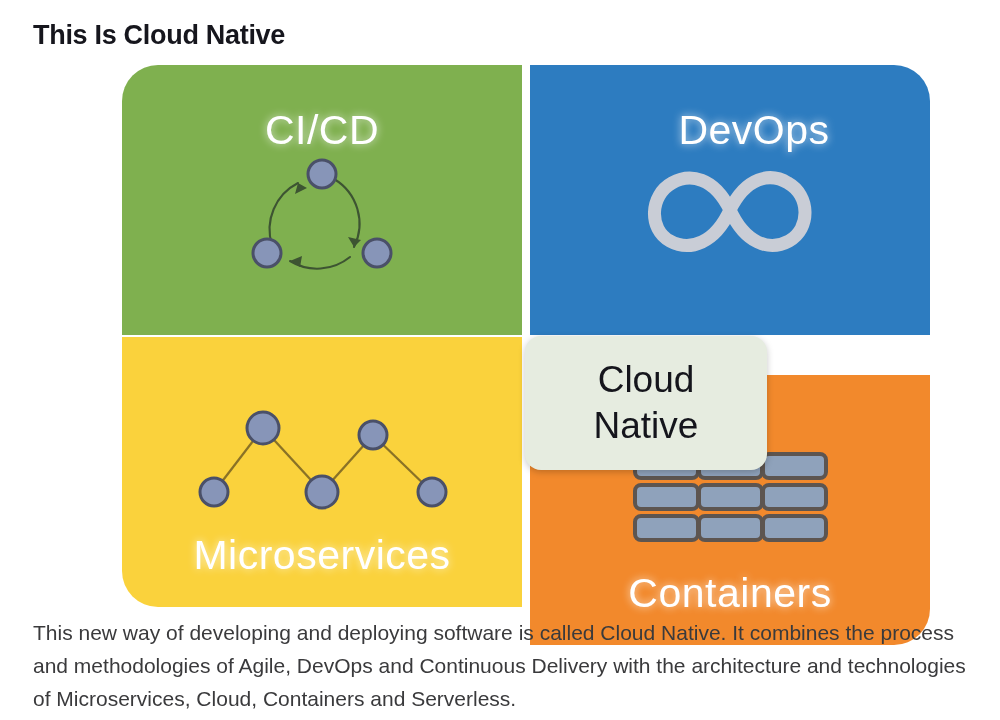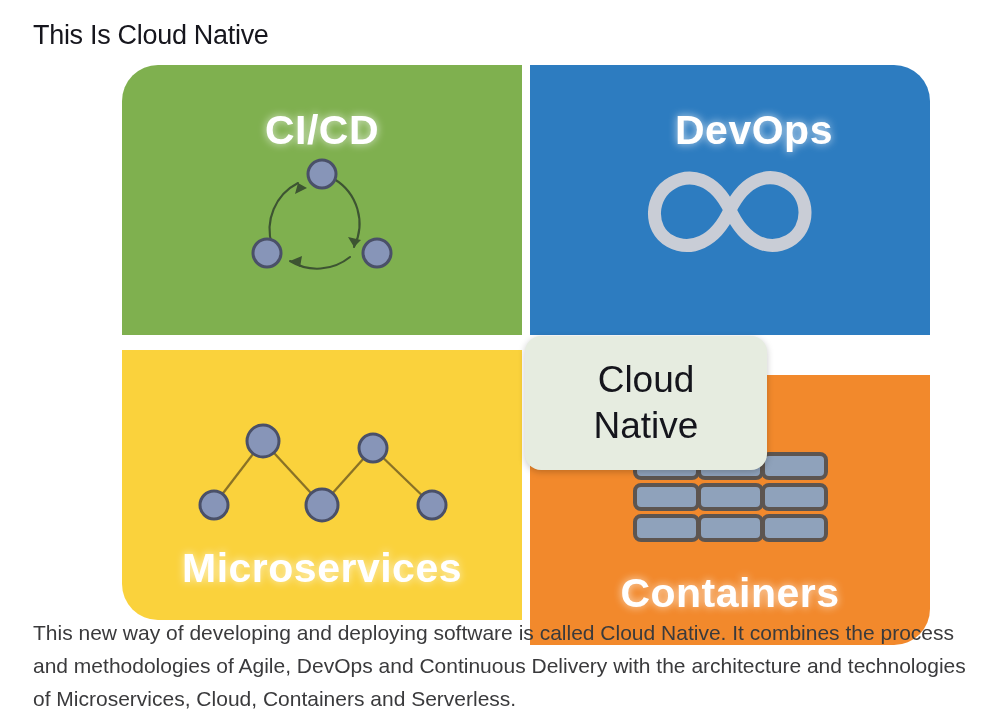--- a/index.html
+++ b/index.html
@@ -13,21 +13,21 @@
     font-family: "Liberation Sans", sans-serif;
     overflow: hidden;
     position: relative;
   }
 
   #page-title {
     position: absolute;
     left: 33px;
     top: 20px;
     font-size: 27px;
-    font-weight: normal;
+    font-weight: bold;
     color: #16161d;
     letter-spacing: -0.3px;
     font-family: "Liberation Sans", sans-serif;
   }
 
   
   #quad-diagram {
     position: absolute;
     left: 122px;
     top: 65px;
@@ -36,30 +36,30 @@
   }
 
   .quadrant {
     position: absolute;
     width: 400px;
     height: 270px;
     box-sizing: border-box;
   }
   .quad-ci     { left: 0px;   top: 0px;   border-radius: 36px 0 0 0; }
   .quad-devops { left: 408px; top: 0px;   border-radius: 0 36px 0 0; }
-  .quad-micro  { left: 0px;   top: 272px; border-radius: 0 0 0 36px; margin-top: 13px; }
+  .quad-micro  { left: 0px;   top: 272px; border-radius: 0 0 0 36px; }
   .quad-cont   { left: 408px; top: 272px; border-radius: 0 0 36px 0; margin-top: 38px; }
 
   .quad-label {
     position: absolute;
     width: 100%;
     text-align: center;
     color: #ffffff;
     font-size: 41px;
-    font-weight: 700;
+    font-weight: 400;
     font-family: "Liberation Sans", sans-serif;
     text-shadow: 0 0 9px rgba(255,255,255,0.75);
     letter-spacing: 0.5px;
   }
   .label-top    { top: 42px; }
   .label-bottom { bottom: 28px; }
 
   .quad-art {
     position: absolute;
     left: 0;

